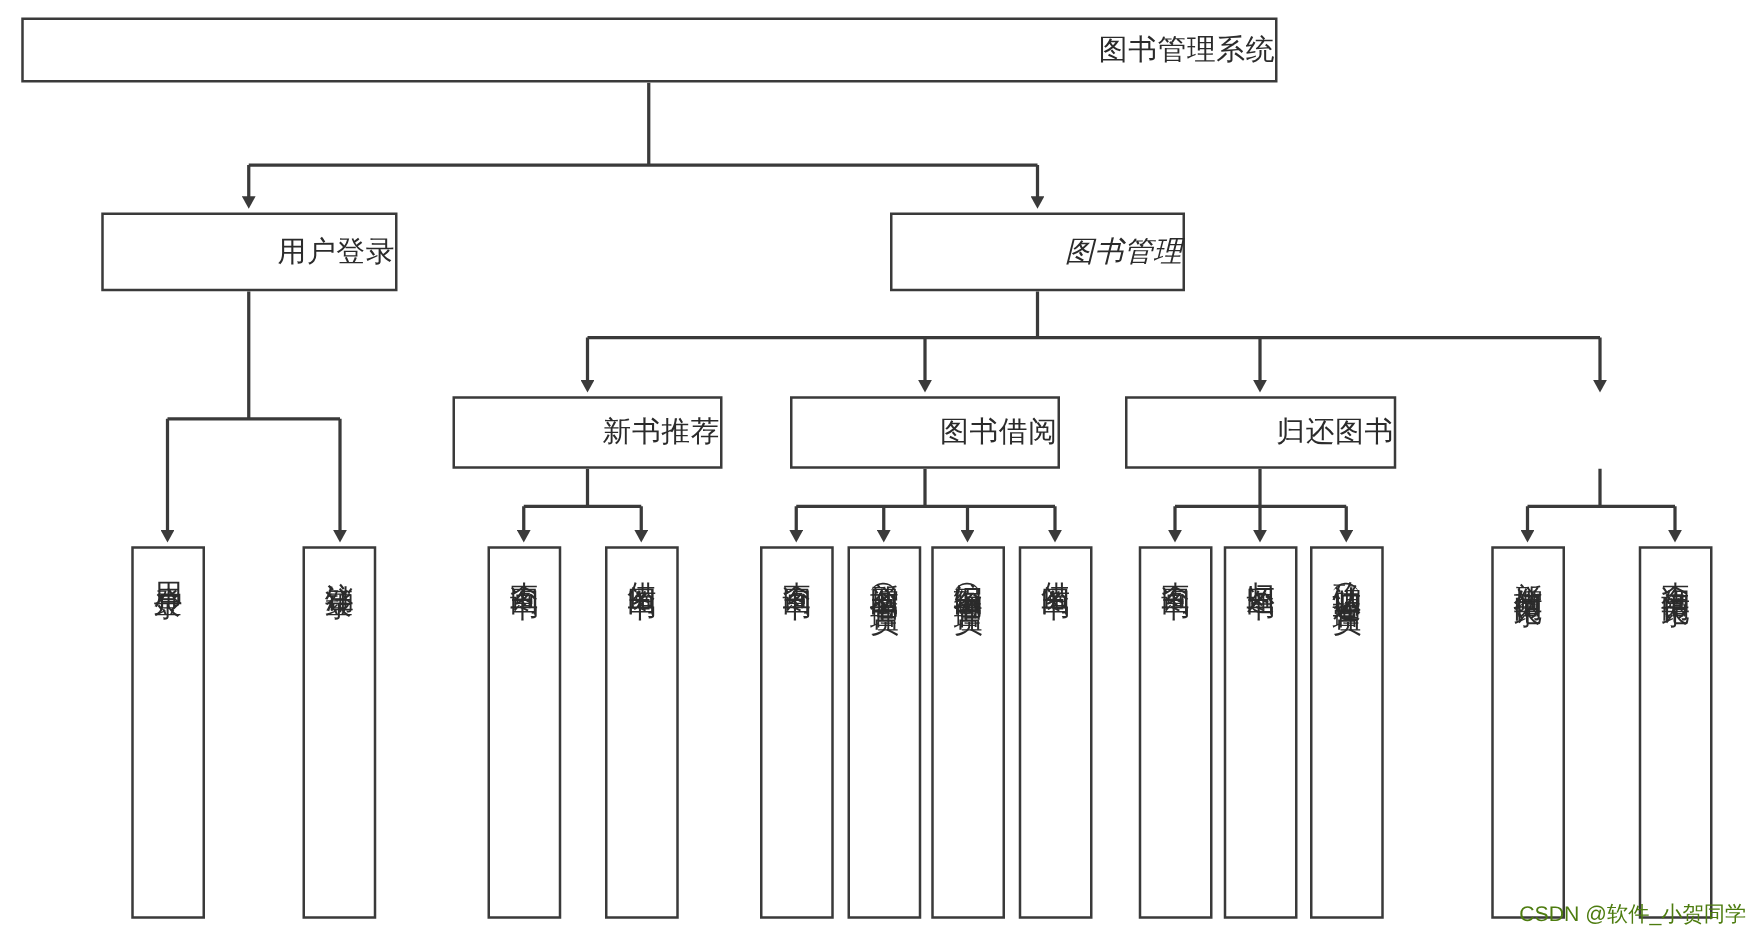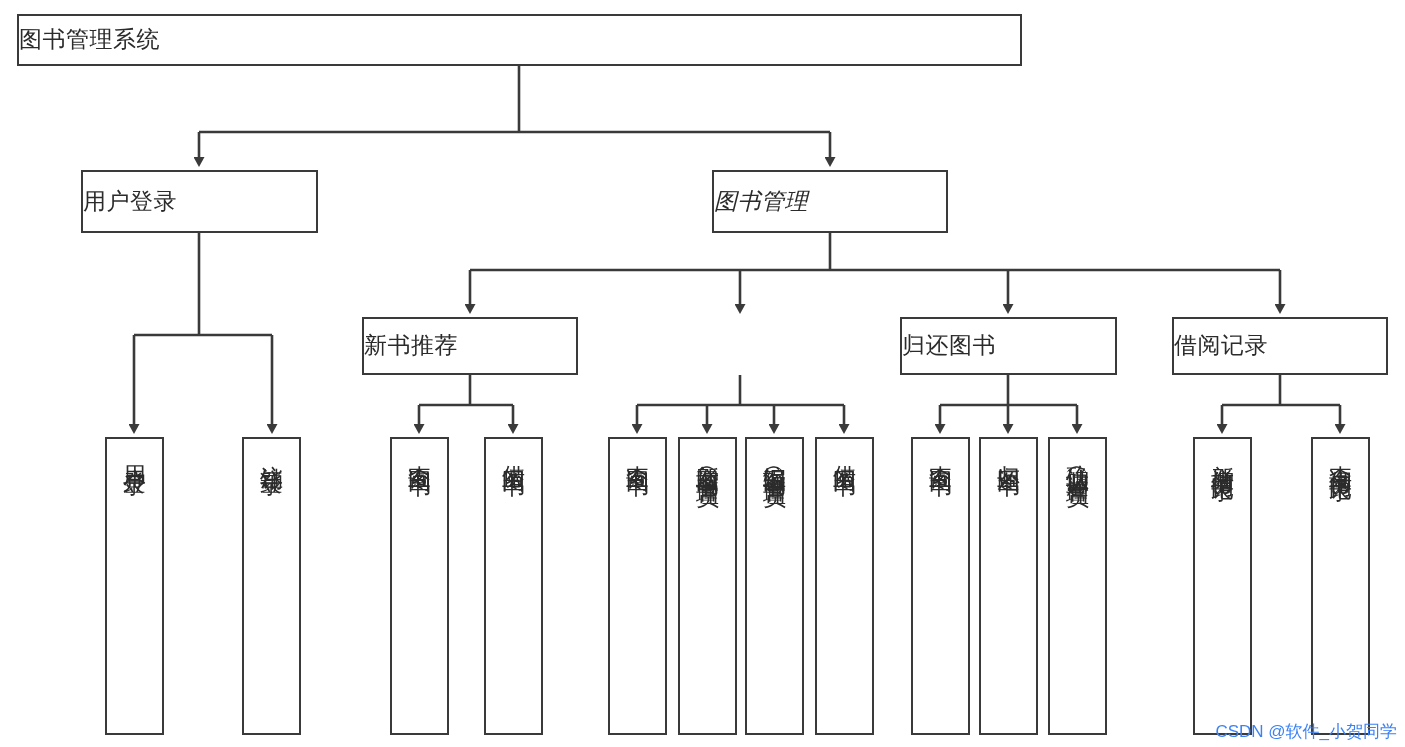--- a/index.html
+++ b/index.html
@@ -26,21 +26,21 @@
     height: 747px;
     pointer-events: none;
   }
   .node {
     position: absolute;
     box-sizing: border-box;
     background: #ffffff;
     border: 2px solid #3a3a3a;
     display: flex;
     align-items: center;
-    justify-content: flex-start;
+    justify-content: flex-end;
     color: #2b2b2b;
     z-index: 3;
   }
   .node-label {
     display: block;
     line-height: 1.18;
     letter-spacing: 0.5px;
     white-space: nowrap;
   }
   
@@ -63,21 +63,21 @@
     line-height: 1.0;
     letter-spacing: 3px;
     white-space: nowrap;
     transform: none;
   }
   #watermark {
     position: absolute;
     right: 8px;
     bottom: 4px;
     font-size: 17px;
-    color: #3b82f6;
+    color: #4d7c0f;
     z-index: 9;
     white-space: nowrap;
     font-family: "Liberation Sans", "DejaVu Sans", sans-serif;
   }
 </style>
 </head>
 <body>
 
 <div id="canvas">
 
@@ -140,28 +140,28 @@
   </div>
 
   <div class="node horiz" style="left:712px; top:170px; width:236px; height:63px;font-style:italic;">
     <span class="node-label">图书管理</span>
   </div>
 
   <div class="node horiz" style="left:362px; top:317px; width:216px; height:58px;">
     <span class="node-label">新书推荐</span>
   </div>
 
+  <div class="node horiz" style="left:632px; top:317px; width:216px; height:58px;">
+    <span class="node-label">图书借阅</span>
+  </div>
 
   <div class="node horiz" style="left:900px; top:317px; width:217px; height:58px;">
     <span class="node-label">归还图书</span>
   </div>
 
-  <div class="node horiz" style="left:1172px; top:317px; width:216px; height:58px;">
-    <span class="node-label">借阅记录</span>
-  </div>
 
   <div class="node leaf" style="left:105px; top:437px; width:59px; height:298px;">
     <span class="node-label">用户登录</span>
   </div>
 
   <div class="node leaf" style="left:242px; top:437px; width:59px; height:298px;">
     <span class="node-label">注销登录</span>
   </div>
 
   <div class="node leaf" style="left:390px; top:437px; width:59px; height:298px;">

